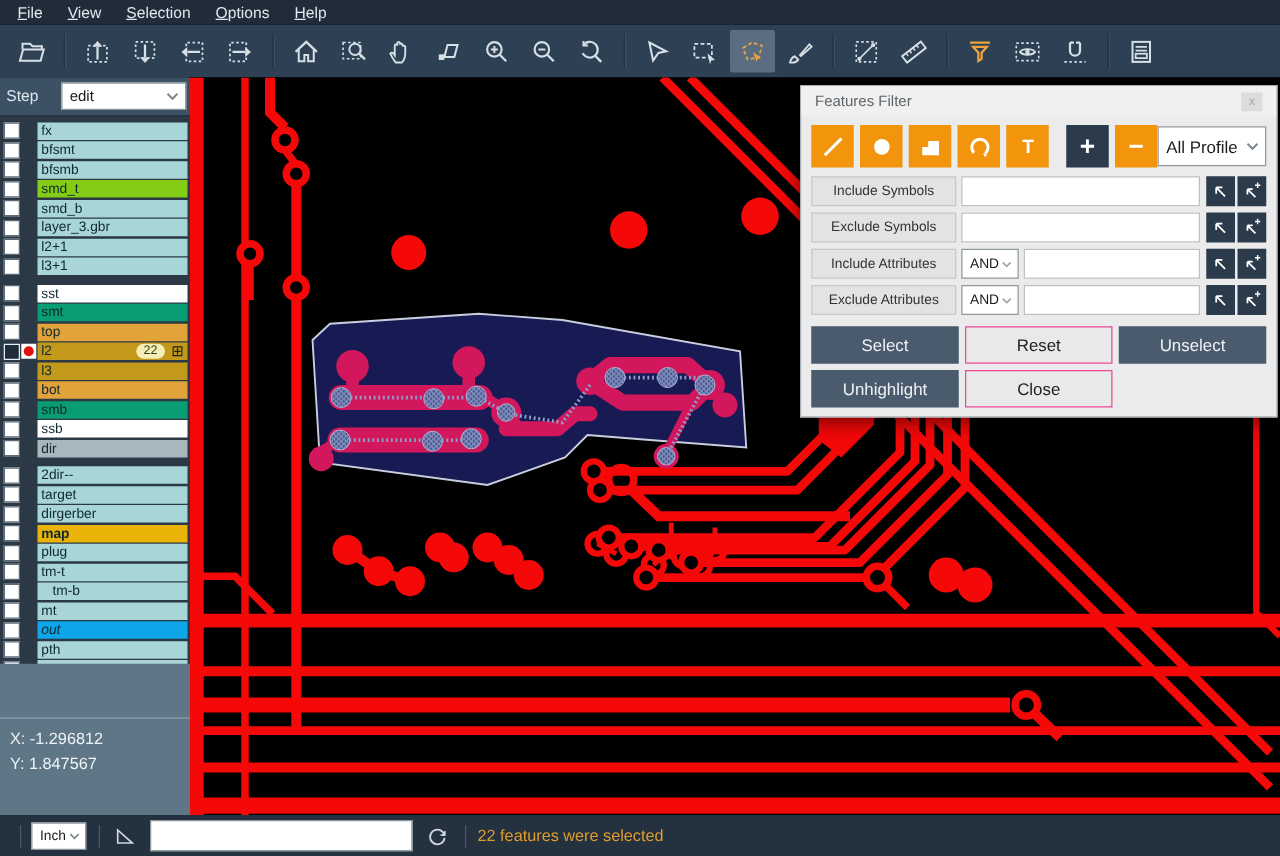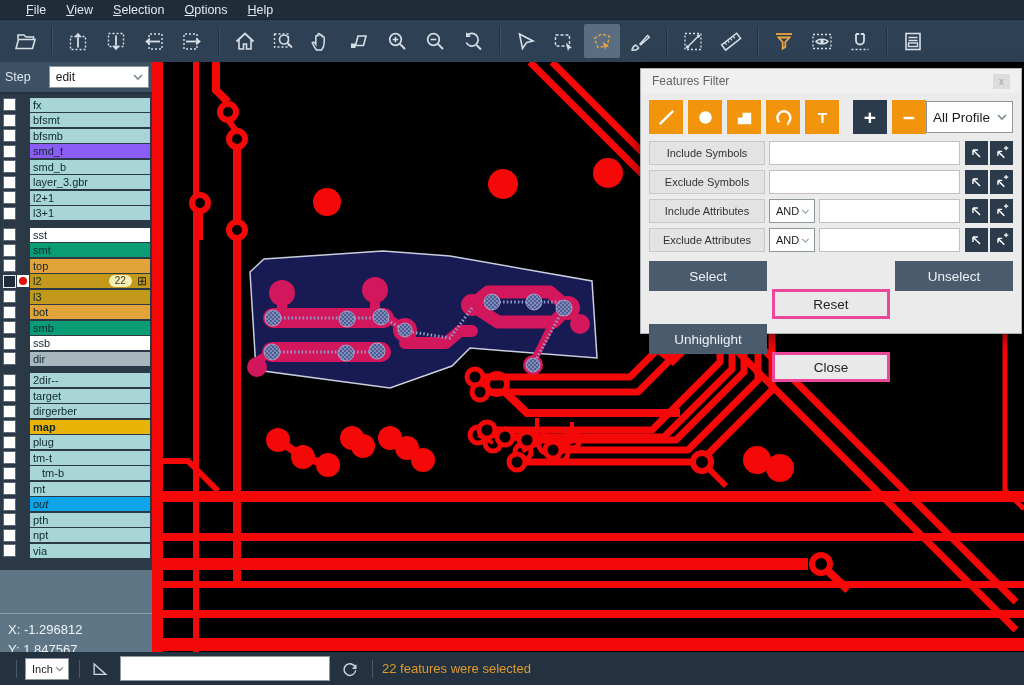--- a/index.html
+++ b/index.html
@@ -1,21 +1,21 @@
 <!DOCTYPE html>
 <html><head>
 <meta charset="utf-8">
 <style>
   html,body{margin:0;padding:0;background:#111;}
   #app{position:relative;width:1024px;height:685px;overflow:hidden;background:#000;
        font-family:"Liberation Sans",sans-serif;-webkit-user-select:none;user-select:none;}
 
   
   #menubar{position:absolute;left:0;top:0;width:1024px;height:20px;background:#202c38;
-           display:flex;align-items:center;padding-left:16px;box-sizing:border-box;border-bottom:1px solid #1a242e;}
+           display:flex;align-items:center;padding-left:4px;box-sizing:border-box;border-bottom:1px solid #1a242e;}
   .menu-item{color:#dfe8f0;font-size:12.5px;padding:0 10px;height:20px;line-height:20px;cursor:default;}
   .menu-item u{text-decoration:underline;}
 
   
   #toolbar{position:absolute;left:0;top:20px;width:1024px;height:42px;background:#2e4154;
            display:flex;align-items:center;padding-left:6px;box-sizing:border-box;}
   .tb-btn{width:36px;height:34px;display:flex;align-items:center;justify-content:center;
           background:transparent;border:none;margin:0 1px;border-radius:2px;}
   .tb-btn.active{background:#5b6e81;}
   .tb-sep{width:1px;height:28px;background:#223140;margin:0 7px;box-shadow:1px 0 0 #3c5062;}
@@ -34,21 +34,21 @@
   .cb{width:11px;height:11px;background:#fff;border:1px solid #5c6b77;margin-left:3px;flex:none;}
   .cb.checked{background:#1d2c3a;border-color:#e8eef2;}
   .gapcol{width:14px;flex:none;display:flex;align-items:center;justify-content:center;}
   .dotbox{width:12px;height:12px;background:#fff;display:flex;align-items:center;justify-content:center;flex:none;}
   .dotbox i{width:8px;height:8px;border-radius:50%;background:#e01010;display:block;}
   .bar{flex:1;height:14px;margin-right:2px;display:flex;align-items:center;font-size:11px;
        color:#0f2830;padding-left:3px;box-sizing:border-box;white-space:nowrap;overflow:hidden;}
   .badge{margin-left:auto;background:#f6efb5;border-radius:7px;font-size:10px;color:#3a3a20;
          padding:0 6px;height:12px;line-height:12px;flex:none;}
   .grid-ic{font-size:12px;color:#1d1d10;margin:0 3px 0 5px;flex:none;line-height:12px;}
-  #sb-bottom{position:absolute;left:0;bottom:0;width:152px;height:82px;background:#5f7686;}
+  #sb-bottom{position:absolute;left:0;bottom:0;width:152px;height:121px;background:#5f7686;}
   #coords{margin-top:43px;border-top:1px solid #89a0ae;padding:6px 8px 0;color:#eef3f6;
           font-size:13px;line-height:20px;}
 
   
   #canvas{position:absolute;left:152px;top:62px;width:872px;height:590px;background:#000;display:block;}
 
   
   #dialog{position:absolute;left:640px;top:68px;width:382px;height:266px;background:#ebebeb;
           border:1px solid #a9b0b6;box-shadow:0 4px 14px rgba(0,0,0,.5);z-index:5;box-sizing:border-box;}
   #dlg-title{height:24px;background:#f0f0f0;display:flex;align-items:center;padding:0 11px 0 11px;
@@ -65,21 +65,21 @@
   .f-label{width:116px;height:24px;background:#e3e3e3;border:1px solid #c7c7c7;font-size:11px;
            color:#333;margin-right:4px;flex:none;padding:0;}
   .andbox{width:46px;height:24px;margin-right:4px;flex:none;font-size:11px;}
   .f-input{flex:1;height:22px;border:1px solid #c0c0c0;background:#fff;margin-right:3px;
            font-size:12px;padding:0 4px;min-width:0;}
   .pick{width:23px;height:24px;background:#2b3b4c;border:none;margin-left:2px;display:flex;
         align-items:center;justify-content:center;flex:none;padding:0;}
   #actions{display:grid;grid-template-columns:1fr 1fr 1fr;gap:5px;margin:9px 8px 0;}
   .abtn{height:30px;font-size:13.5px;border:none;}
   .abtn.navy{background:#4a5b6d;color:#eef2f6;}
-  .abtn.light{background:#e9e9e9;color:#222;border:3px solid #ec4899;margin-top:28px;}
+  .abtn.light{background:#e9e9e9;color:#222;border:1px solid #ec4899;}
 
   
   #statusbar{position:absolute;left:0;top:652px;width:1024px;height:33px;background:#24313f;
              display:flex;align-items:center;box-sizing:border-box;}
   .vsep{width:1px;height:18px;background:#48596a;flex:none;}
   #units-select{width:44px;height:22px;margin:0 0 0 8px;font-size:11px;}
   #cmd-input{width:198px;height:23px;border:1px solid #8d979e;background:#fff;font-size:12px;
              padding:0 5px;margin:0;}
   #status-message{font-size:13px;color:#e09b2d;margin-left:9px;white-space:nowrap;}
 </style>
@@ -419,21 +419,21 @@
           <div class="lr">
             <span class="cb"></span>
             <span class="gapcol"></span>
             <span class="bar" style="background: rgb(168, 213, 214);">
               <span>bfsmb</span>
             </span>
           </div>
           <div class="lr">
             <span class="cb"></span>
             <span class="gapcol"></span>
-            <span class="bar" style="background: #8b5cf6;">
+            <span class="bar" style="background: #84cc16;">
               <span>smd_t</span>
             </span>
           </div>
           <div class="lr">
             <span class="cb"></span>
             <span class="gapcol"></span>
             <span class="bar" style="background: rgb(168, 213, 214);">
               <span>smd_b</span>
             </span>
           </div>

